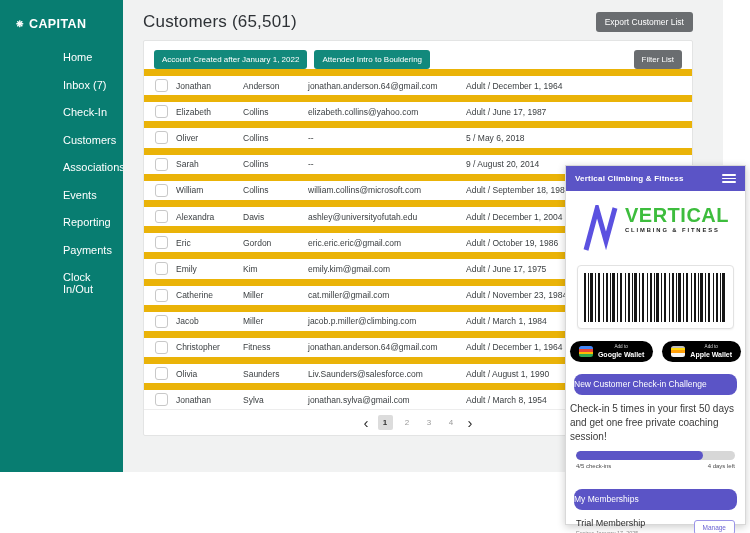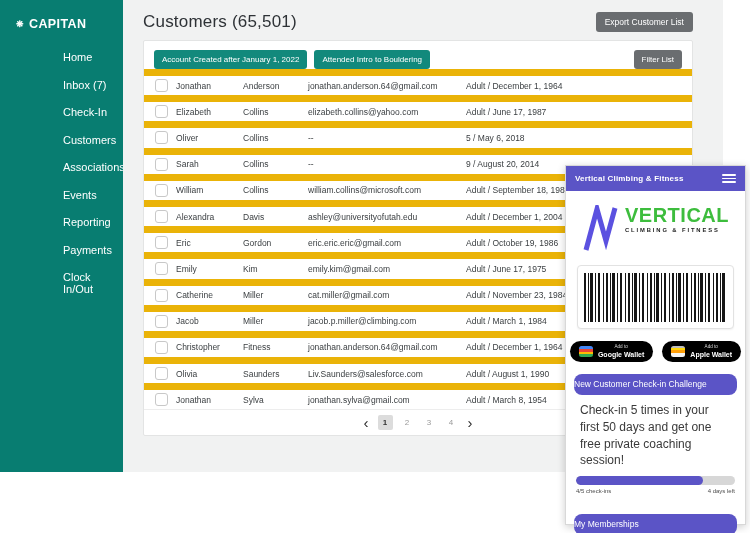--- a/index.html
+++ b/index.html
@@ -129,21 +129,21 @@
   .wicon-g { background: linear-gradient(180deg,#4285f4 0 28%,#ea4335 28% 52%,#fbbc04 52% 76%,#34a853 76% 100%); }
   .wicon-a { background: linear-gradient(180deg,#bdbdbd 0 20%,#ffd60a 20% 40%,#ff9f0a 40% 60%,#f4f4f6 60% 100%); }
   .wtext { display: flex; flex-direction: column; line-height: 1; color: #fff; }
   .wsmall { font-size: 4.6px; color: #d9d9d9; }
   .wlabel { font-size: 7px; font-weight: bold; margin-top: 1.5px; white-space: nowrap; }
 
   .p-banner {
     margin: 12px 8px 0; background: #5b54c6; color: #fff; border-radius: 8px;
     height: 21px; line-height: 21px; font-size: 8.5px; cursor: default;
   }
-  .challenge-desc { margin: 7px 14px 0; font-size: 12px; color: #3a3a3a; line-height: 1.4; }
+  .challenge-desc { margin: 7px 4px 0; font-size: 10px; color: #3a3a3a; line-height: 1.4; }
   .progress-track {
     margin: 7px 10px 0; height: 9px; border-radius: 5px; background: #d7d7d7; overflow: hidden;
   }
   .progress-fill { height: 100%; background: #5b54c6; border-radius: 5px; width: 0%; }
   .progress-labels { display: flex; justify-content: space-between; margin: 3px 10px 0; font-size: 6px; color: #4c4c4c; }
   .banner-2 { margin-top: 20px; }
   .member-row { display: flex; align-items: center; justify-content: space-between; margin: 8px 10px 0; }
   .m-name { font-size: 9px; color: #2b2b2b; }
   .m-exp { font-size: 5.5px; color: #8a8a8a; margin-top: 2px; }
   .manage-btn {

